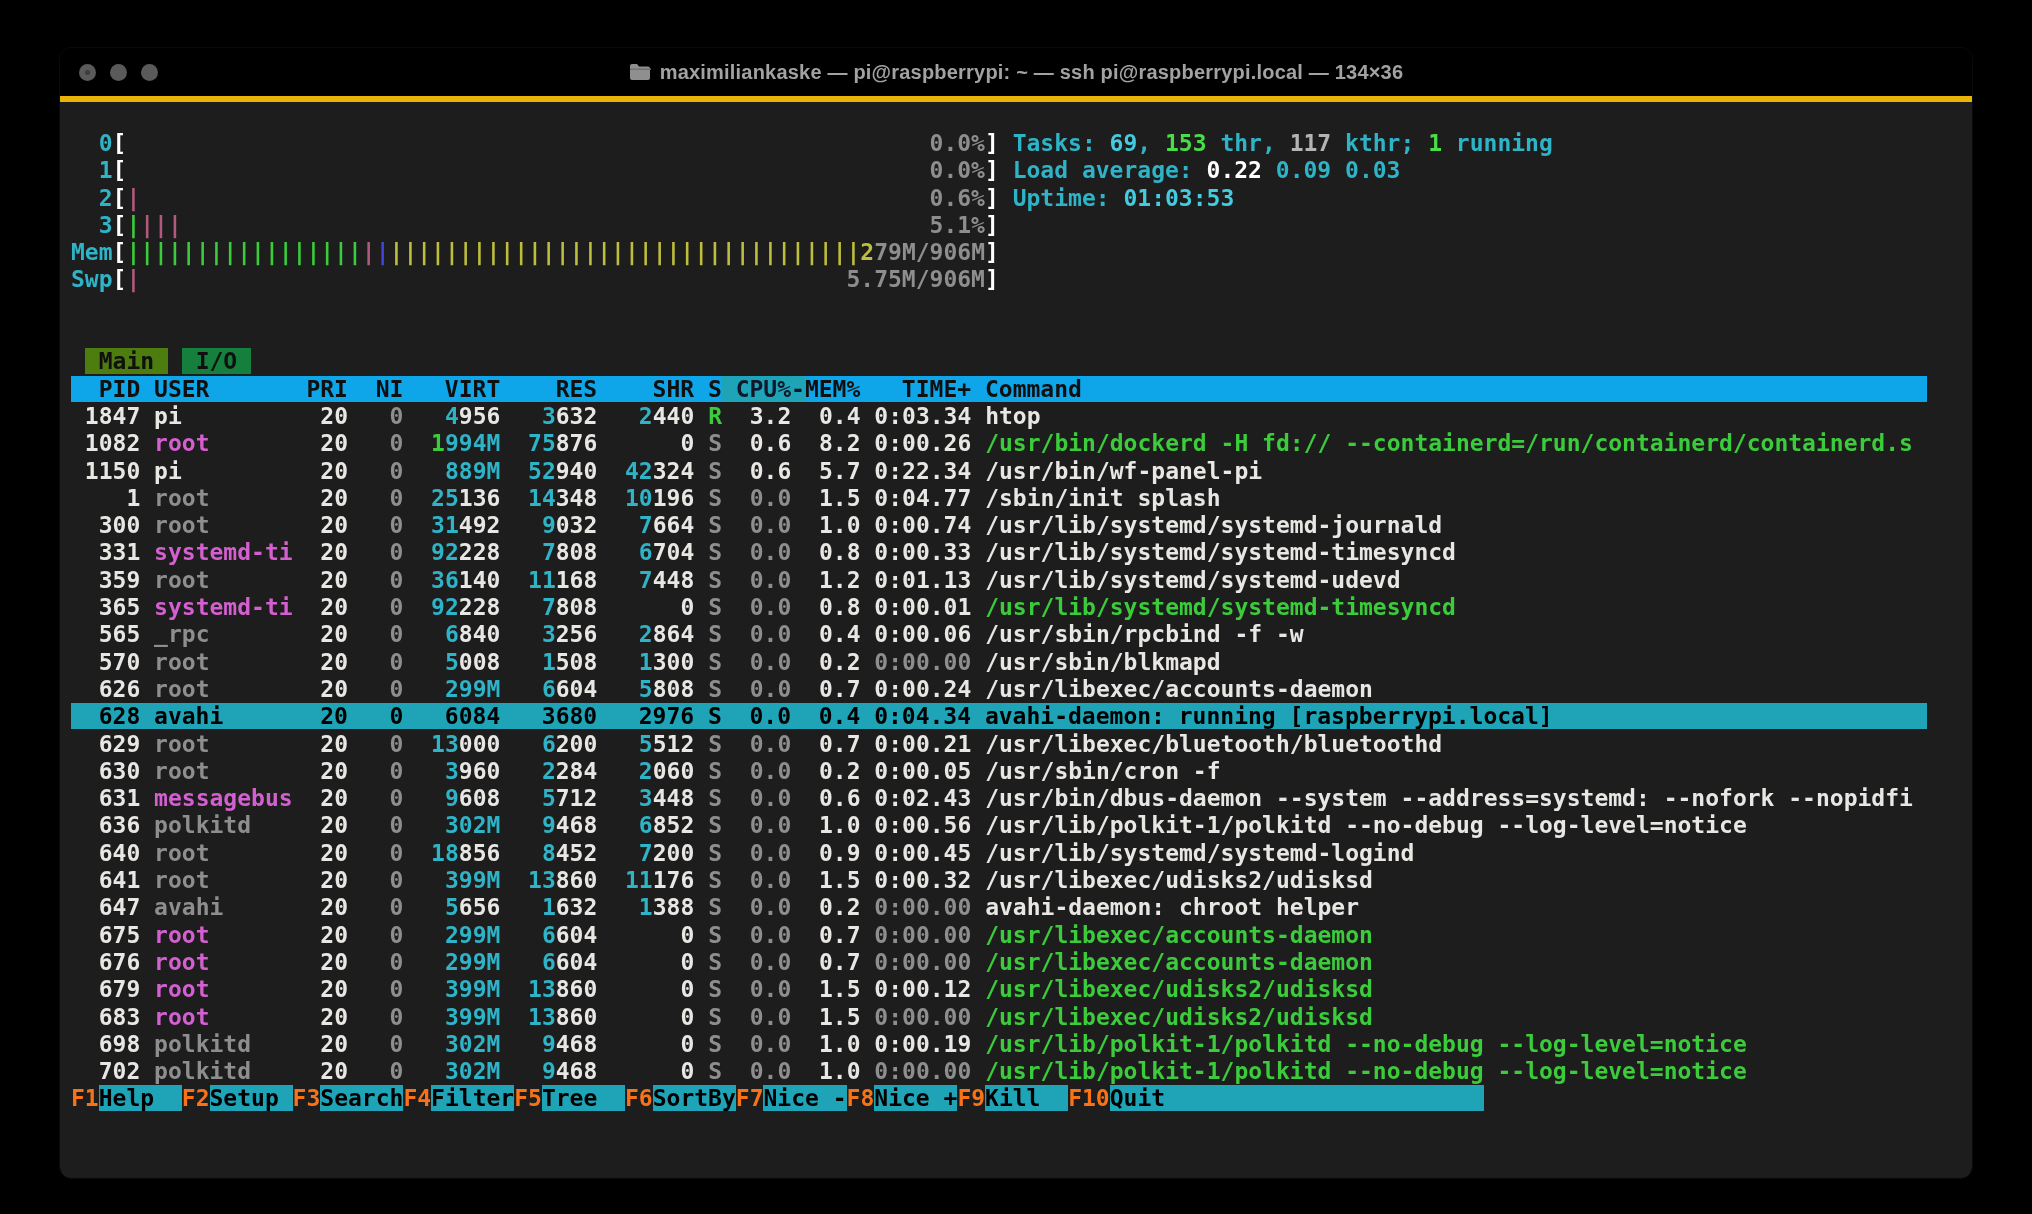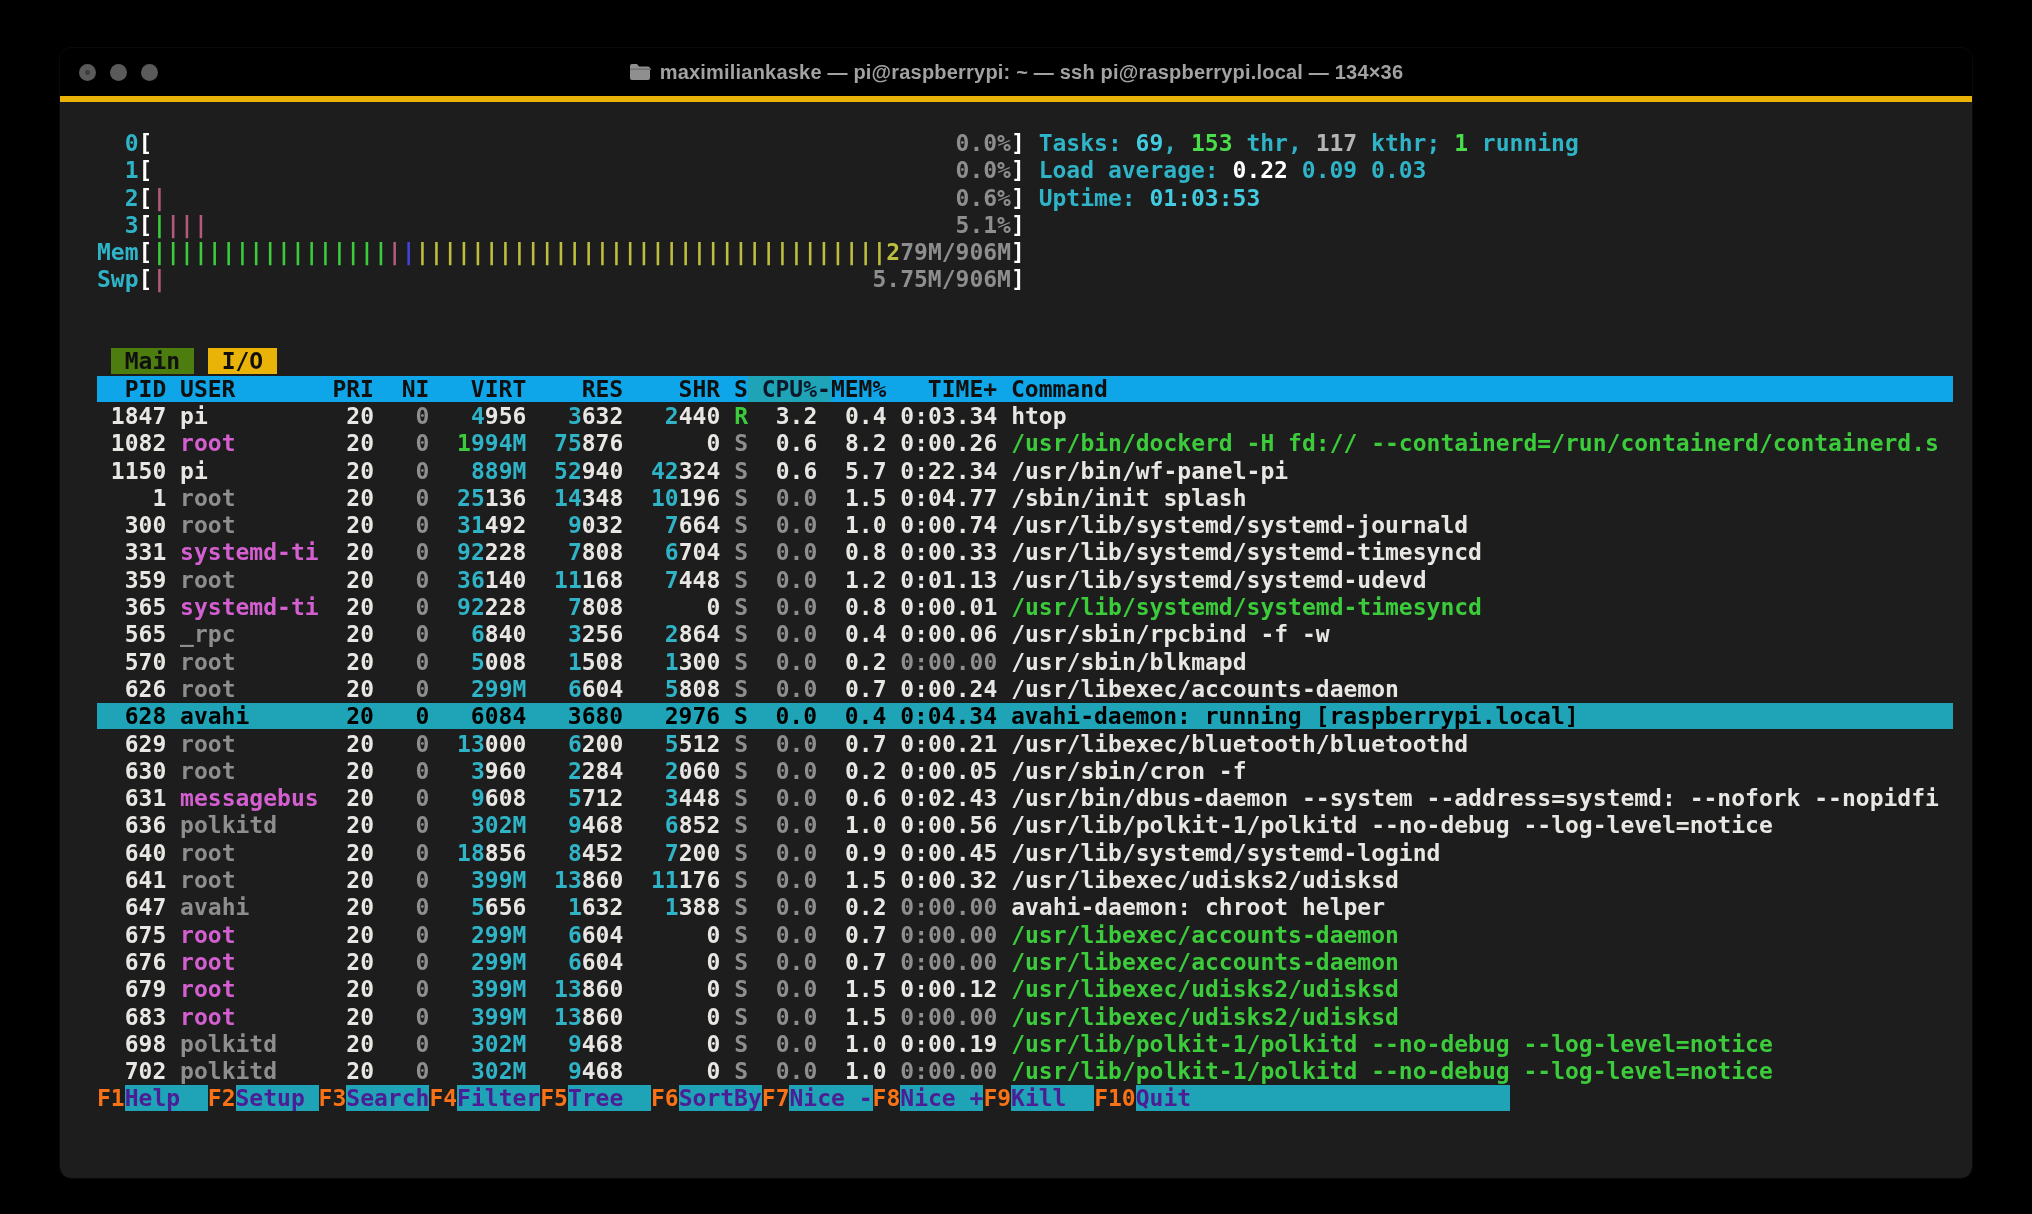--- a/index.html
+++ b/index.html
@@ -6,30 +6,30 @@
   .window{position:absolute;left:60px;top:48px;width:1912px;height:1130px;background:#1d1d1d;
           border-radius:11px;box-shadow:0 25px 80px rgba(0,0,0,.85);outline:1px solid #0a0a0a}
   .titlebar{height:48px;background:#000000;border-bottom:6px solid #eab308;border-radius:11px 11px 0 0;
             display:flex;align-items:center;justify-content:center;position:relative}
   .lights{position:absolute;left:19px;top:0;height:48px;display:flex;align-items:center;gap:14px}
   .light{width:17px;height:17px;border-radius:50%;background:#5a5a5a;position:relative}
   .light.close:after{content:"";position:absolute;left:6px;top:6px;width:5px;height:5px;border-radius:50%;background:#3c3c3c}
   .title{color:#a2a2a2;font:700 20px "Liberation Sans",sans-serif;display:flex;align-items:center;gap:9px;letter-spacing:.2px}
   .folder{display:inline-block;width:22px;height:18px;position:relative}
   .folder svg{display:block}
-  .term{position:absolute;left:37px;top:82px;font-family:"DejaVu Sans Mono",monospace;
+  .term{position:absolute;left:11px;top:82px;font-family:"DejaVu Sans Mono",monospace;
         font-size:23px;line-height:27.3px;font-weight:bold;color:#e9e7e4;white-space:pre}
   .line{min-height:27.3px}
   .w{color:#e9e7e4}.wb{color:#ffffff}.g{color:#8e8e8e}.gb{color:#b4b4b4}
   .c{color:#2fb3c7}.cb{color:#43cbdf}.gr{color:#3bcb3b}.grb{color:#49dd49}
   .m{color:#d45fd0}.pk{color:#b25a7e}.bl{color:#4343dc}.y{color:#bdbd3e}
   .hG{background:#0ea5e9;color:#101010}.hC{background:#1ea4b6;color:#0f172a}
   .sel{background:#1ea4b6;color:#000000}
-  .tabA{background:#4d7c0f;color:#101010}.tabB{background:#eab308;color:#101010}
-  .fk{color:#f97316}.fb{background:#1ea4b6;color:#4c1d95}
+  .tabA{background:#4d7c0f;color:#101010}.tabB{background:#15803d;color:#101010}
+  .fk{color:#f97316}.fb{background:#1ea4b6;color:#000000}
 </style>
 </head>
 <body>
 
 <div class="window">
   <div class="titlebar">
     <div class="lights">
       <div class="light close"></div>
       <div class="light"></div>
       <div class="light"></div>

